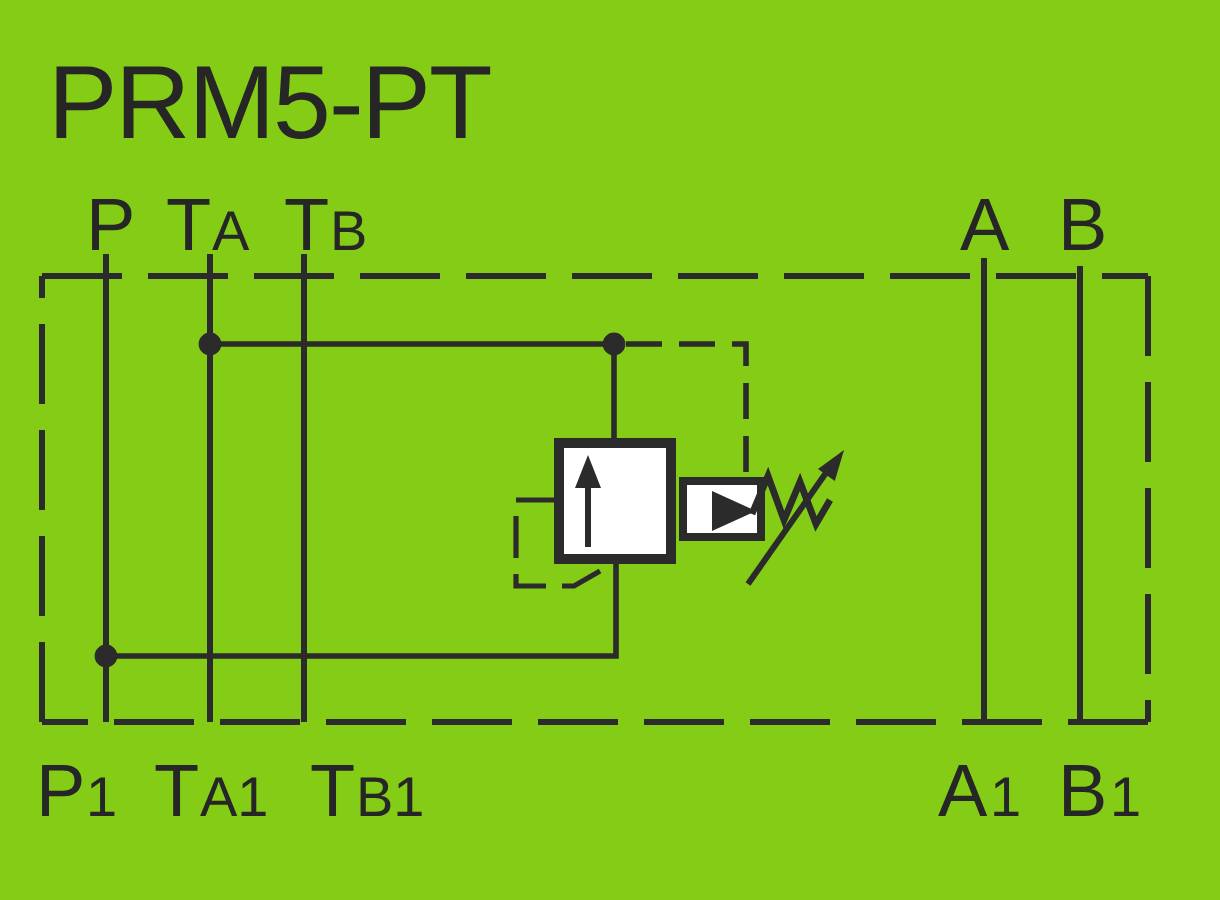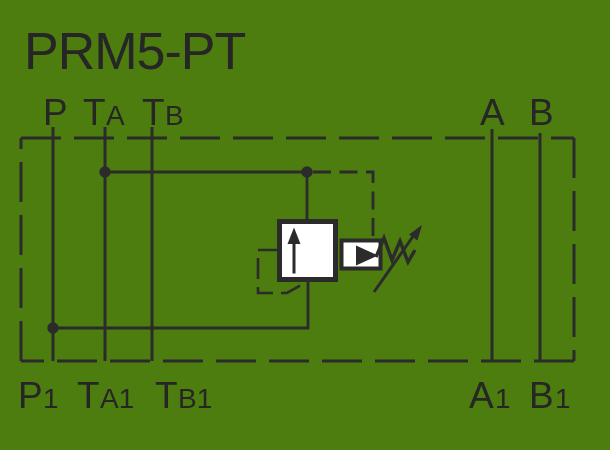--- a/index.html
+++ b/index.html
@@ -3,21 +3,21 @@
 <meta charset="utf-8">
 <style>
   html, body {
     margin: 0;
     padding: 0;
     background: #ffffff;
   }
   .page {
     width: 610px;
     height: 450px;
-    background: #4d7c0f;
+    background: #84cc16;
     position: relative;
     overflow: hidden;
   }
   svg { display: block; }
   .title {
     font-family: "Liberation Sans", sans-serif;
     font-size: 52px;
     fill: #262626;
     letter-spacing: -1px;
   }

